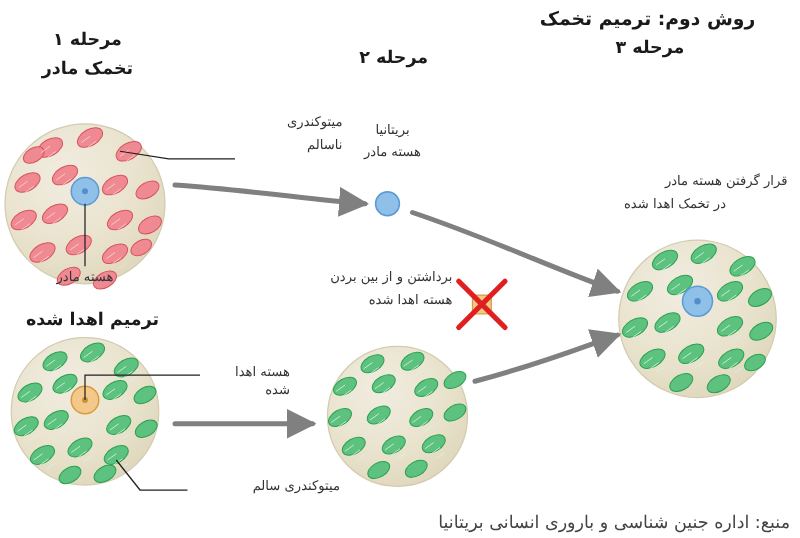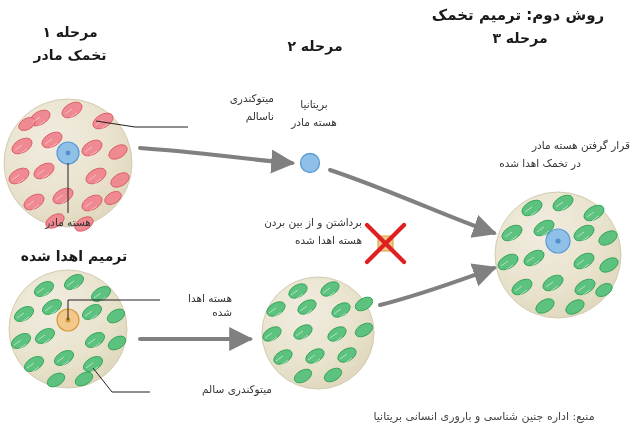--- a/index.html
+++ b/index.html
@@ -40,23 +40,23 @@
     font-weight: normal;
     color: #333;
     text-align: right;
   }
   .callout-c {
     font-size: 10.5px;
     color: #333;
     text-align: center;
   }
   .source {
-    font-size: 11px;
+    font-size: 14px;
     color: #444;
-    text-align: center;
+    text-align: right;
   }
   svg.layer {
     position: absolute;
     left: 0;
     top: 0;
     width: 640px;
     height: 430px;
     overflow: visible;
   }
   .leader {

